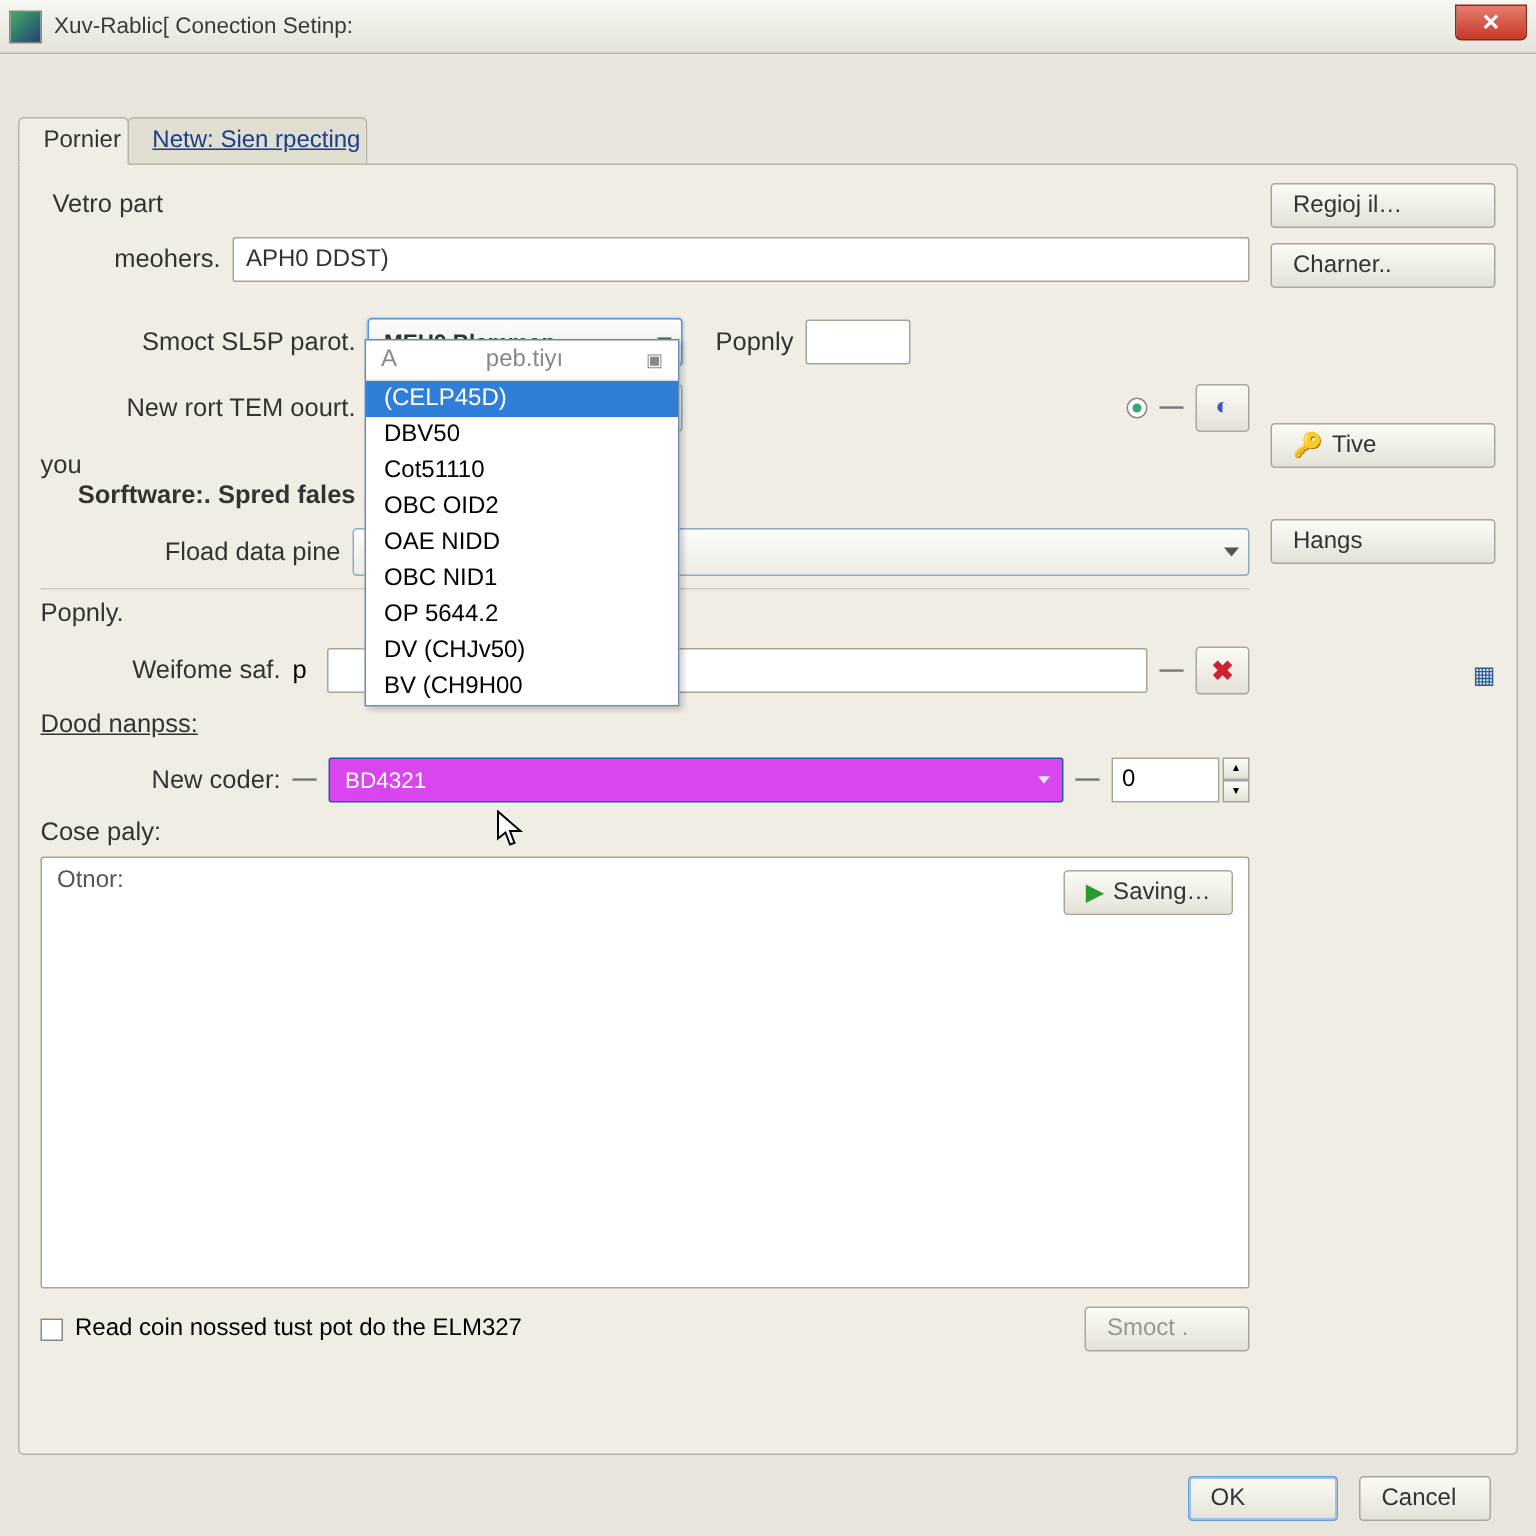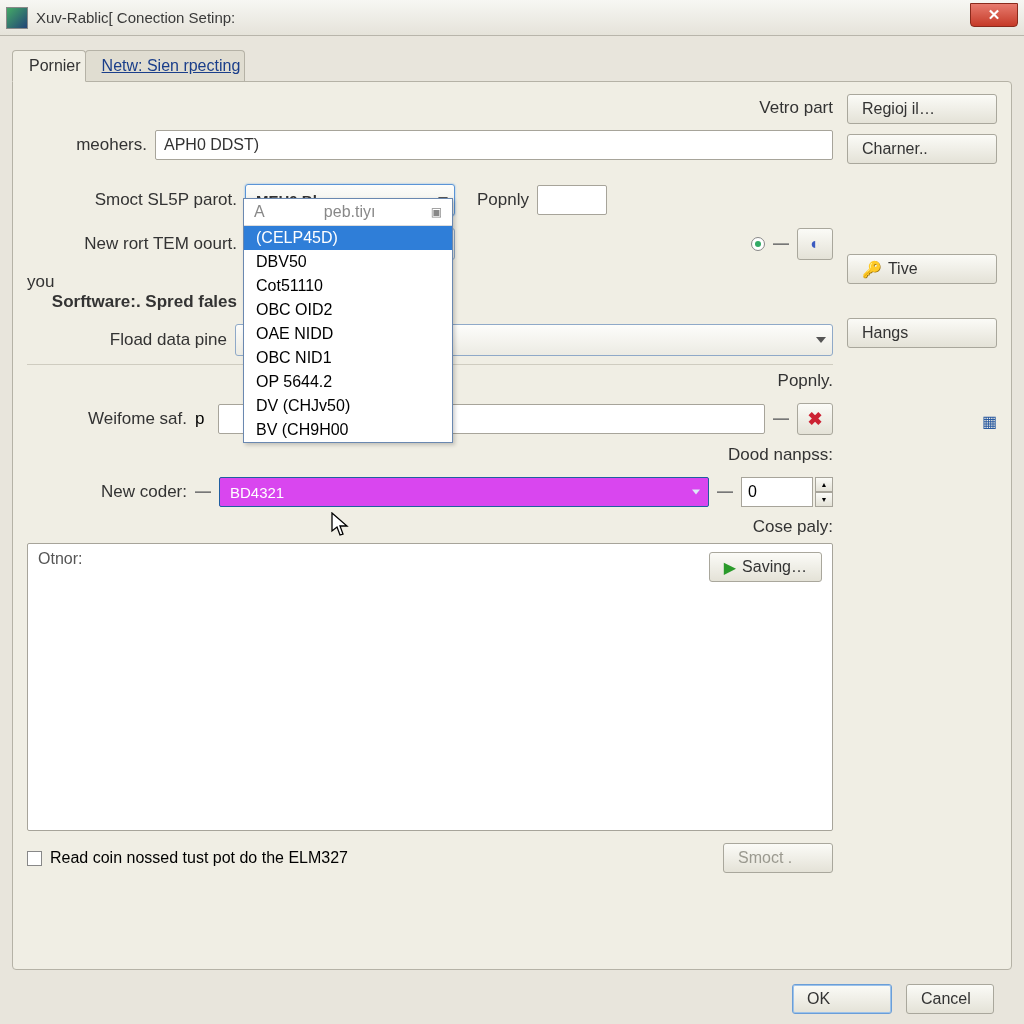--- a/index.html
+++ b/index.html
@@ -1,38 +1,38 @@
 <!DOCTYPE html>
 <html><head>
 <meta charset="utf-8">
 <style>
 * { box-sizing: border-box; font-family: "Segoe UI", Tahoma, sans-serif; }
 body { margin: 0; background: #d6d2c6; width: 1024px; height: 1024px; overflow: hidden; }
 
-.window { width: 1024px; height: 1024px; background: #e8e5dc; display: flex; flex-direction: column; }
+.window { width: 1024px; height: 1024px; background: #e8e5dc; display: flex; flex-direction: column; gap: 28px; }
 
 .titlebar { height: 36px; background: linear-gradient(#f7f7f3,#e5e3da); display: flex; align-items: center; padding: 0 0 0 6px; position: relative; border-bottom: 1px solid #b8b5ab; }
 .titlebar .app-icon { width: 22px; height: 22px; background: linear-gradient(135deg,#4a6,#247); border: 1px solid #888; margin-right: 8px; }
 .titlebar .title { font-size: 15px; color: #3a3a3a; }
 .titlebar .close-btn { position: absolute; right: 6px; top: 3px; width: 48px; height: 24px; background: linear-gradient(#e77b6e,#c53a28); border: 1px solid #8a2a1c; border-radius: 0 0 4px 4px; display:flex; align-items:center; justify-content:center; color:#fff; font-weight:bold; font-size:15px; cursor:pointer;}
 .titlebar .close-btn::before{content:"✕";}
 
 .client { flex: 1; padding: 14px 12px 10px 12px; display: flex; flex-direction: column; position: relative; }
 
 .tabs { display:flex; gap:0; margin-bottom:0; }
 .tab { padding: 6px 4px 6px 16px; font-size: 16px; color:#333; background:#eceade; border:1px solid #b5b2a6; border-bottom:none; border-radius:4px 4px 0 0; cursor:pointer; }
 .tab.active { background:#f0eee4; position:relative; z-index:2; border-bottom:1px solid #f0eee4; margin-bottom:-1px;}
 .tab.inactive { background:#e0ddd1; color:#1a3e8a; text-decoration:underline; margin-left:-1px; }
 
 .panel { flex:1; border:1px solid #b5b2a6; background:#f0eee4; border-radius:0 4px 4px 4px; padding: 12px 14px 10px 14px; display:flex; gap:14px; position:relative; }
 
 .form-col { flex:1; display:flex; flex-direction:column; }
 .side-col { width: 150px; display:flex; flex-direction:column; gap:10px; }
 
-.group-title { font-size:17px; color:#333; margin: 4px 0 6px 8px; text-align: right; }
+.group-title { font-size:17px; color:#333; margin: 4px 0 6px 8px; }
 
 .row { display:flex; align-items:center; margin: 6px 0; gap:8px; }
 .lbl { font-size:17px; color:#333; text-align:right; }
 .lbl.w1 { width: 120px; }
 .lbl.w2 { width: 210px; }
 .lbl.w3 { width: 200px; }
 
 .textbox { background:#fff; border:1px solid #a7a49a; border-radius:2px; height:30px; padding:3px 8px; font-size:16px; color:#333; }
 .textbox.wide { flex:1; }
 .combo { background:linear-gradient(#fdfdfb,#ecebe3); border:1px solid #8fa9c8; border-radius:3px; height:32px; display:flex; align-items:center; padding:0 26px 0 10px; font-size:15px; color:#333; position:relative; cursor:pointer; min-width:80px;}
@@ -160,21 +160,21 @@
         <div class="row">
           <div class="lbl" style="width:160px;">Weifome saf.</div>
           <span style="font-size:17px;">p</span>
           <input class="textbox" style="flex: 1 1 0%; margin-left: 6px;">
           <span class="dash">—</span>
           <div class="iconbtn">
               <span class="icon-x">✖</span>
             </div>
         </div>
 
-        <div class="group-title" style="margin-left:0;">Dood nanpss:</div>
+        <div class="group-title" style="margin-left:0;text-decoration:underline;">Dood nanpss:</div>
         <div class="row">
           <div class="lbl" style="width:160px;">New coder:</div>
           <span class="dash">—</span>
           <div class="coder-combo">
             <span>BD4321</span>
             <span class="arrow"></span>
           </div>
           <span class="dash">—</span>
           <div class="spin">
             <input class="num" value="0" style="">

